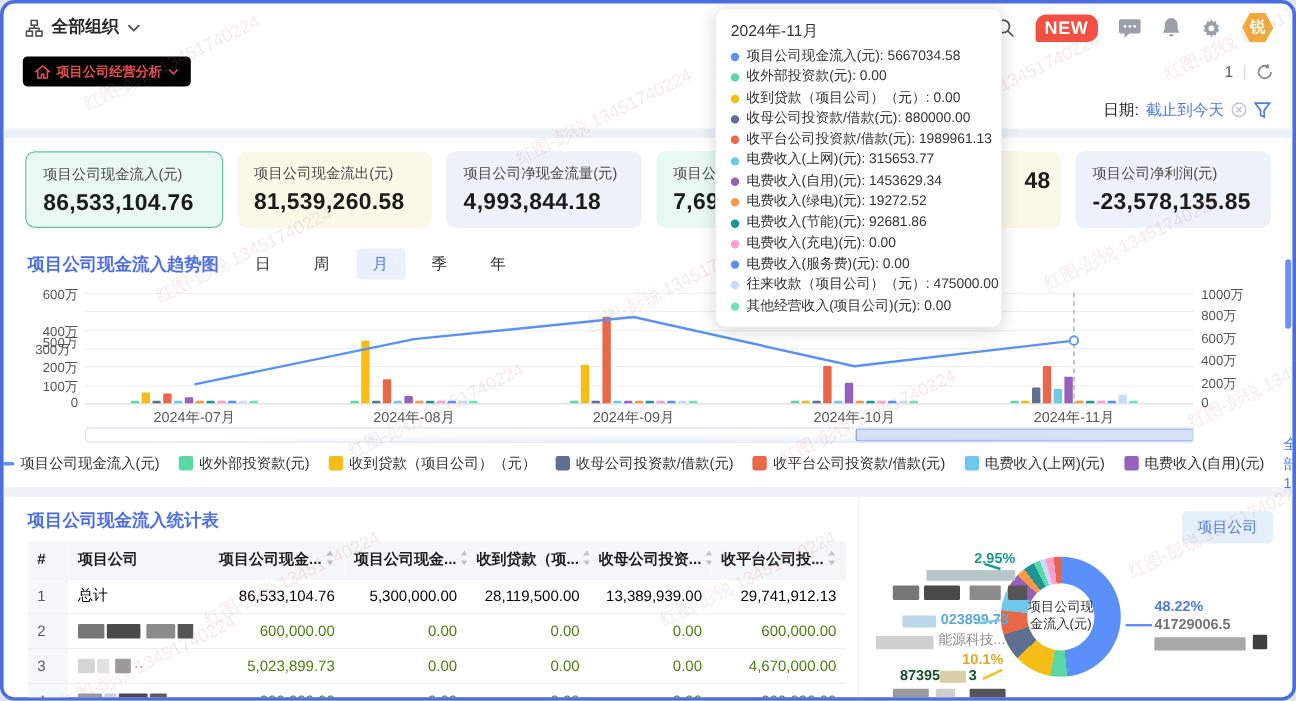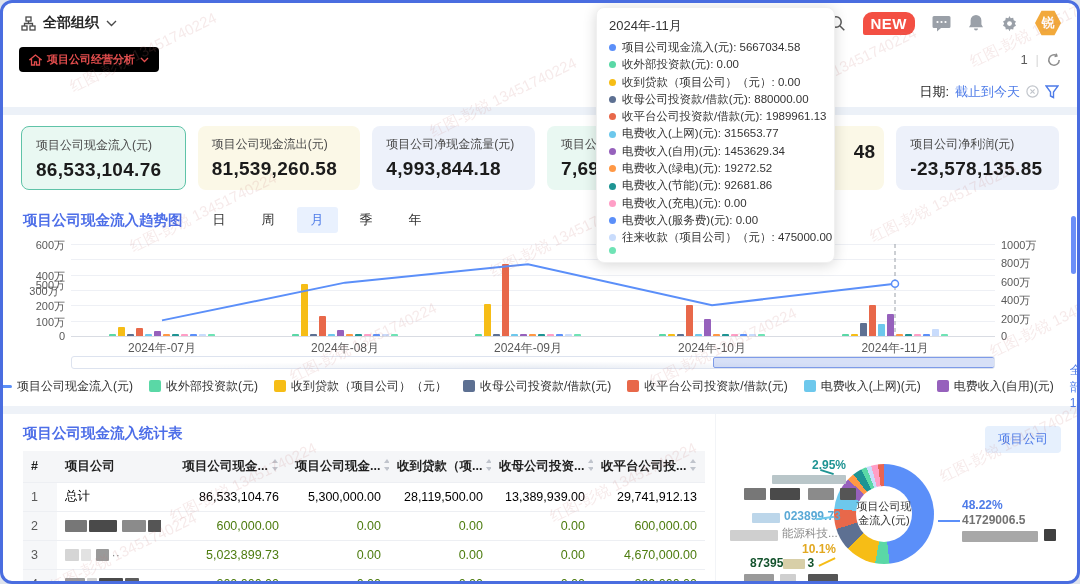--- a/index.html
+++ b/index.html
@@ -527,18 +527,19 @@
         <div class="tt-item">
           <span class="tt-dot" style="background: rgb(91, 143, 249);"></span>
           <span>电费收入(服务费)(元): 0.00</span>
         </div>
         <div class="tt-item">
           <span class="tt-dot" style="background: rgb(201, 220, 252);"></span>
           <span>往来收款（项目公司）（元）: 475000.00</span>
         </div>
         <div class="tt-item">
           <span class="tt-dot" style="background: rgb(111, 227, 181);"></span>
+          <span>其他经营收入(项目公司)(元): 0.00</span>
         </div>
       </div>
   </div>
 
   <div class="vscroll"></div>
 </div>
 
 </body></html>

